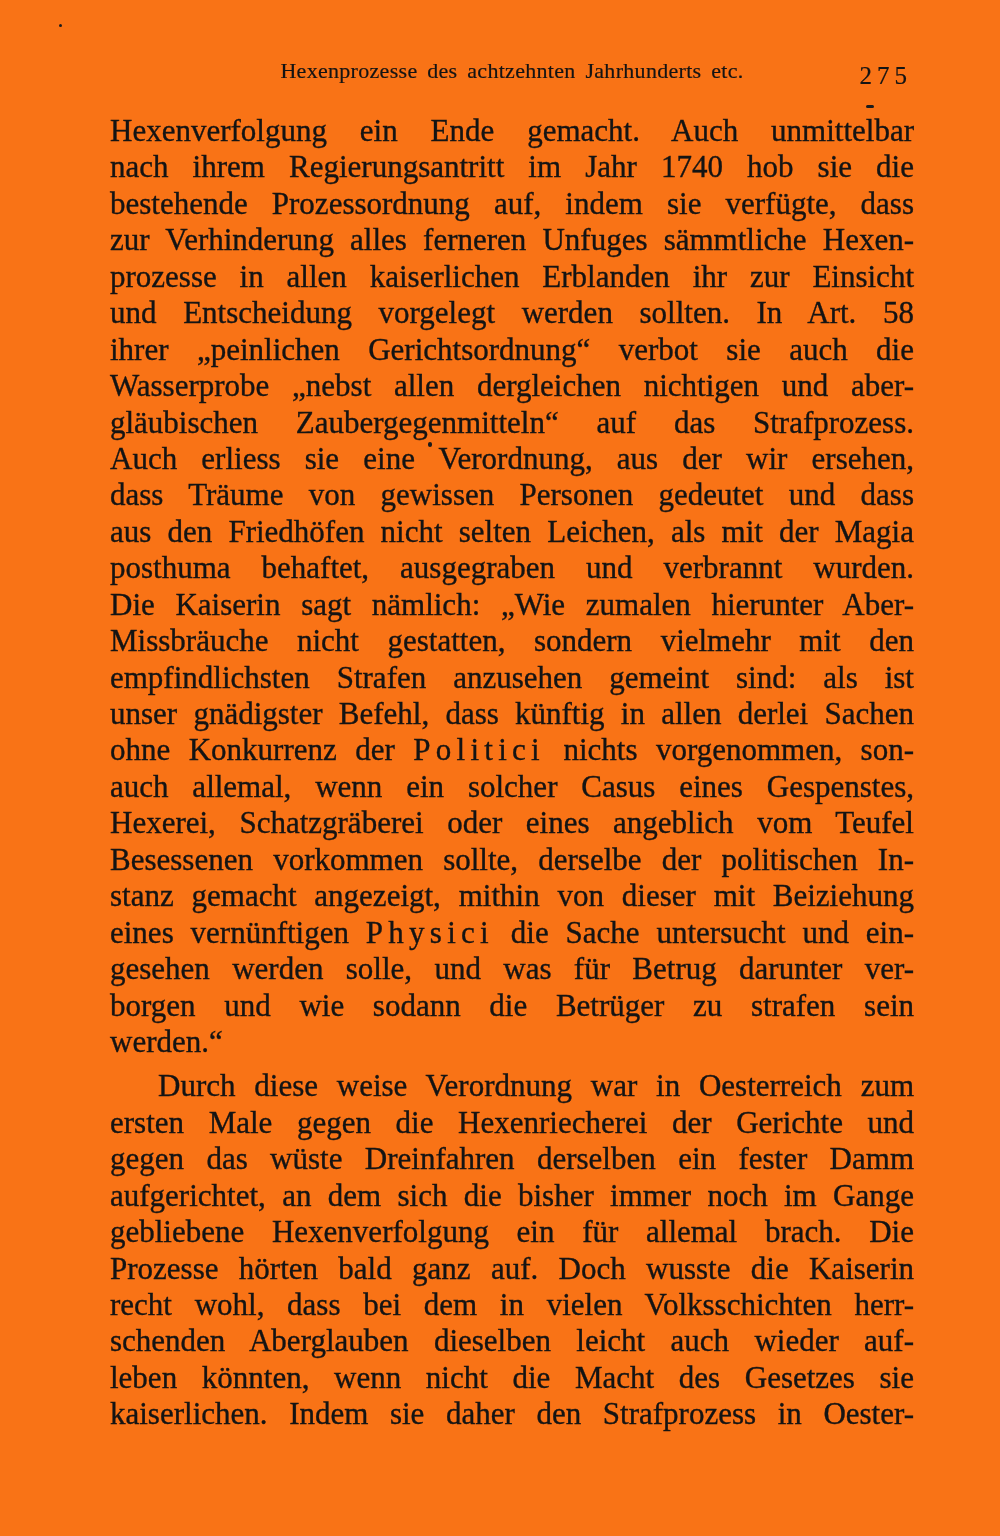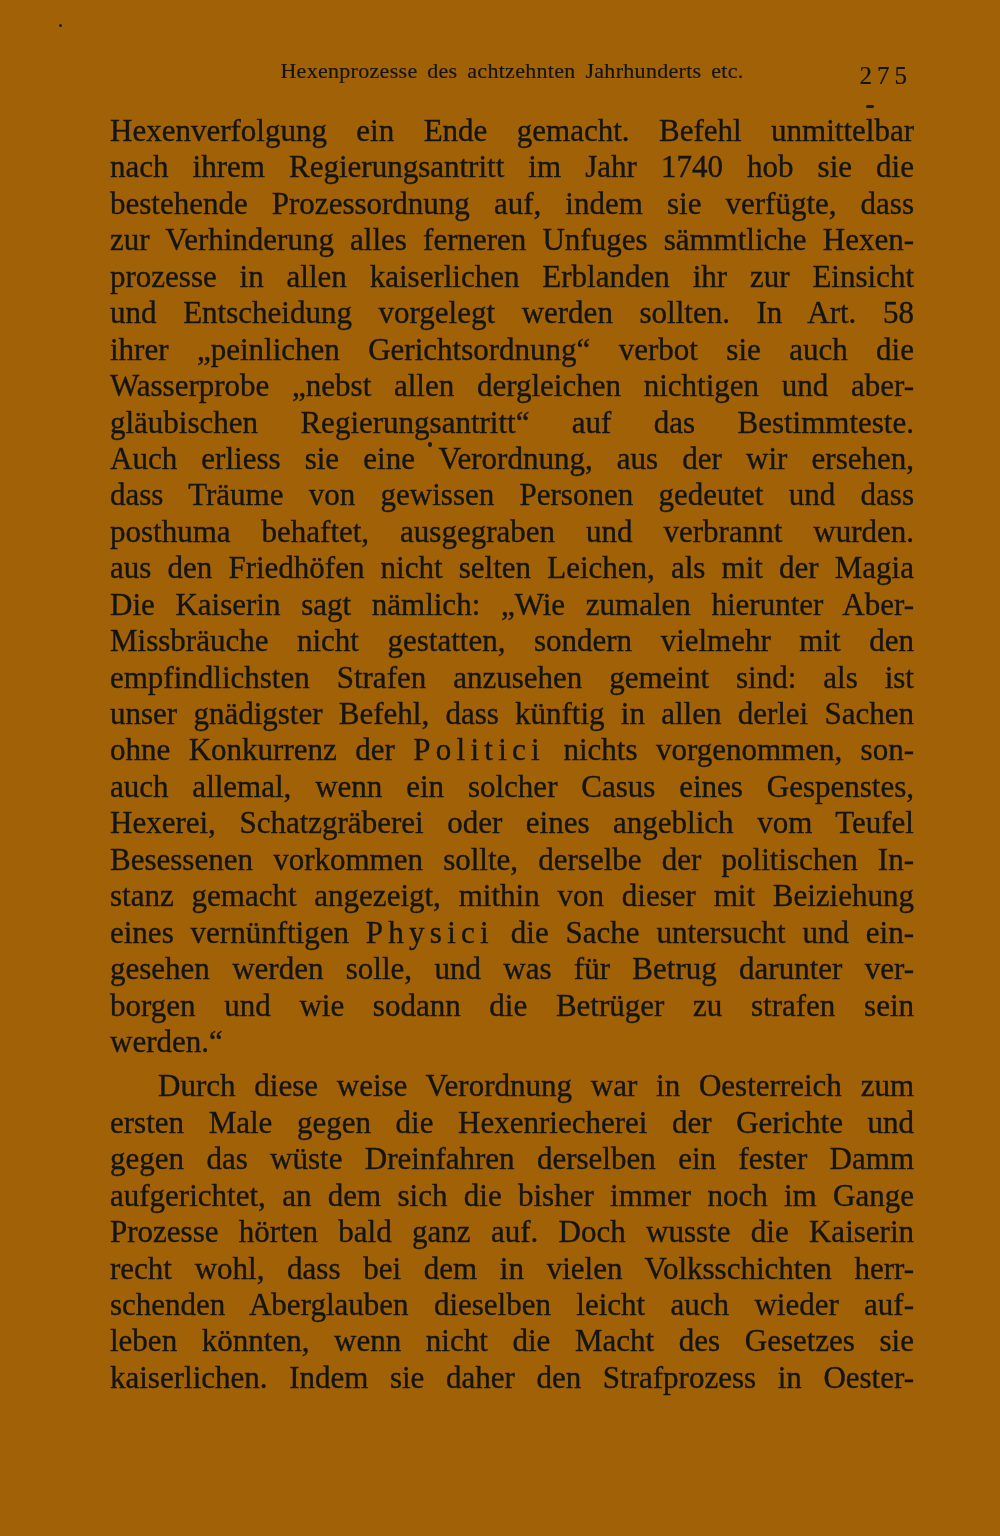--- a/index.html
+++ b/index.html
@@ -6,21 +6,21 @@
   body {
     width: 1000px; height: 1536px;
     background: #ffffff;
     font-family: "Liberation Serif", "DejaVu Serif", serif;
     color: #141414;
     overflow: hidden;
   }
   .page {
     position: relative;
     width: 1000px; height: 1536px;
-    background: #a16207;
+    background: #f97316;
   }
   .page-header {
     position: absolute;
     left: 110px; top: 54px;
     width: 804px; height: 42px;
   }
   .running-title {
     display: block;
     text-align: center;
     font-size: 22px;
@@ -68,53 +68,54 @@
 <div class="page">
 
   <div class="page-header">
     <span class="running-title">Hexenprozesse des achtzehnten Jahrhunderts etc.</span>
     <span class="page-number">275</span>
   </div>
 
   <div class="text-block">
 
     <div>
-      <div class="line">Hexenverfolgung ein Ende gemacht. Befehl unmittelbar</div>
+      <div class="line">Hexenverfolgung ein Ende gemacht. Auch unmittelbar</div>
       <div class="line">nach ihrem Regierungsantritt im Jahr 1740 hob sie die</div>
       <div class="line">bestehende Prozessordnung auf, indem sie verfügte, dass</div>
       <div class="line">zur Verhinderung alles ferneren Unfuges sämmtliche Hexen-</div>
       <div class="line">prozesse in allen kaiserlichen Erblanden ihr zur Einsicht</div>
       <div class="line">und Entscheidung vorgelegt werden sollten. In Art. 58</div>
       <div class="line">ihrer „peinlichen Gerichtsordnung“ verbot sie auch die</div>
       <div class="line">Wasserprobe „nebst allen dergleichen nichtigen und aber-</div>
-      <div class="line">gläubischen Regierungsantritt“ auf das Bestimmteste.</div>
+      <div class="line">gläubischen Zaubergegenmitteln“ auf das Strafprozess.</div>
       <div class="line">Auch erliess sie eine Verordnung, aus der wir ersehen,</div>
       <div class="line">dass Träume von gewissen Personen gedeutet und dass</div>
+      <div class="line">aus den Friedhöfen nicht selten Leichen, als mit der Magia</div>
       <div class="line">posthuma behaftet, ausgegraben und verbrannt wurden.</div>
-      <div class="line">aus den Friedhöfen nicht selten Leichen, als mit der Magia</div>
       <div class="line">Die Kaiserin sagt nämlich: „Wie zumalen hierunter Aber-</div>
       <div class="line">Missbräuche nicht gestatten, sondern vielmehr mit den</div>
       <div class="line">empfindlichsten Strafen anzusehen gemeint sind: als ist</div>
       <div class="line">unser gnädigster Befehl, dass künftig in allen derlei Sachen</div>
       <div class="line"><span>ohne Konkurrenz der </span><span class="sperr">Politici</span><span> nichts vorgenommen, son-</span></div>
       <div class="line">auch allemal, wenn ein solcher Casus eines Gespenstes,</div>
       <div class="line">Hexerei, Schatzgräberei oder eines angeblich vom Teufel</div>
       <div class="line">Besessenen vorkommen sollte, derselbe der politischen In-</div>
       <div class="line">stanz gemacht angezeigt, mithin von dieser mit Beiziehung</div>
       <div class="line"><span>eines vernünftigen </span><span class="sperr">Physici</span><span> die Sache untersucht und ein-</span></div>
       <div class="line">gesehen werden solle, und was für Betrug darunter ver-</div>
       <div class="line">borgen und wie sodann die Betrüger zu strafen sein</div>
       <div class="line flush">werden.“</div>
     </div>
 
     <div>
       <div class="line indent">Durch diese weise Verordnung war in Oesterreich zum</div>
       <div class="line">ersten Male gegen die Hexenriecherei der Gerichte und</div>
       <div class="line">gegen das wüste Dreinfahren derselben ein fester Damm</div>
       <div class="line">aufgerichtet, an dem sich die bisher immer noch im Gange</div>
+      <div class="line">gebliebene Hexenverfolgung ein für allemal brach. Die</div>
       <div class="line">Prozesse hörten bald ganz auf. Doch wusste die Kaiserin</div>
       <div class="line">recht wohl, dass bei dem in vielen Volksschichten herr-</div>
       <div class="line">schenden Aberglauben dieselben leicht auch wieder auf-</div>
       <div class="line">leben könnten, wenn nicht die Macht des Gesetzes sie</div>
       <div class="line">kaiserlichen. Indem sie daher den Strafprozess in Oester-</div>
     </div>
 
   </div>
 
   <div class="speck speck-1"></div>

